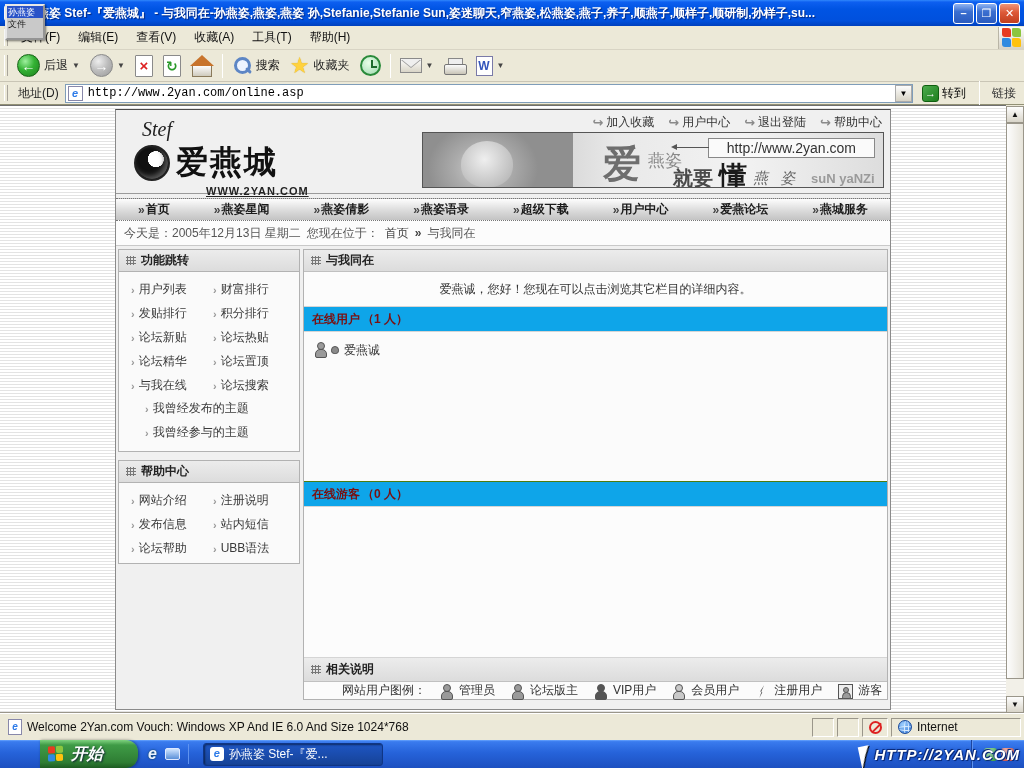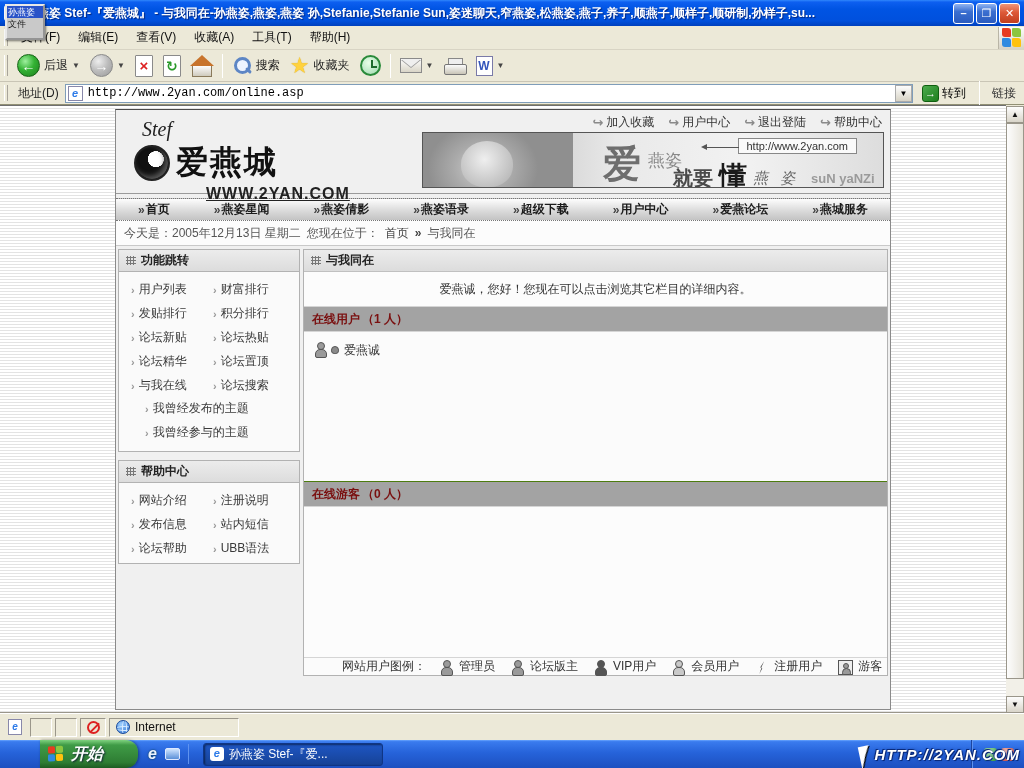--- a/index.html
+++ b/index.html
@@ -109,35 +109,35 @@
   #pageheader { height:84px; background:#f0f0f0; border-bottom:1px solid #9a9a9a; position:relative; }
   #toplinks { position:absolute; right:8px; top:4px; display:flex; gap:14px; color:#333; }
   .toplink { display:flex; align-items:center; gap:3px; }
   .curve-arrow { color:#8a8a8a; font-weight:bold; font-size:13px; }
   #logo { position:absolute; left:18px; top:8px; width:230px; }
   #logo-script { font-family:"Liberation Serif","DejaVu Serif",serif; font-style:italic; font-size:20px; color:#222; margin-left:8px; }
   #logo-row { display:flex; align-items:center; }
   #logo-circle { width:36px; height:36px; border-radius:50%; background:radial-gradient(circle at 62% 38%,#fff 0 28%,#111 29%);
     border:2px solid #222; box-shadow:inset -3px -3px 5px #555; }
   #logo-name { font-size:32px; font-weight:bold; color:#111; letter-spacing:2px; margin-left:6px; }
-  #logo-site { margin-left:72px; font-size:16px; font-weight:bold; color:#222; text-decoration:underline; letter-spacing:1px; }
+  #logo-site { margin-left:72px; font-size:11px; font-weight:bold; color:#222; text-decoration:underline; letter-spacing:1px; }
   #banner { position:absolute; right:6px; top:22px; width:462px; height:56px; border:1px solid #555;
     background:linear-gradient(90deg,#8f8f8f 0%,#c4c4c4 18%,#e9e9e9 42%,#f2f2f2 70%,#dddddd 100%); overflow:hidden; }
   #banner-face { position:absolute; left:0; top:0; width:150px; height:56px;
     background:radial-gradient(ellipse 55px 45px at 60px 35px,#cfcfcf 0%,#a9a9a9 55%,#8f8f8f 100%); }
   #banner-face::before { content:""; position:absolute; left:38px; top:8px; width:52px; height:46px;
     border-radius:50% 50% 45% 45%; background:radial-gradient(circle at 45% 40%,#efefef,#bdbdbd 75%); }
   .b-ai { position:absolute; left:180px; top:6px; font-size:38px; color:#6e6e6e; font-weight:bold; }
   .b-yanzi { position:absolute; left:225px; top:16px; font-size:17px; color:#888; }
   .b-jiuyao { position:absolute; left:250px; top:32px; font-size:20px; font-weight:bold; color:#4a4a4a; }
   .b-dong { position:absolute; left:296px; top:25px; font-size:28px; font-weight:bold; color:#1a1a1a; }
   .b-script { position:absolute; left:330px; top:36px; font-size:15px; font-style:italic; color:#666; letter-spacing:4px; }
   .b-latin { position:absolute; left:388px; top:38px; font-size:13px; font-weight:bold; color:#9a9a9a; }
-  #banner-url { position:absolute; right:26px; top:5px; background:#fafafa; border:1px solid #888;
-    padding:1px 8px; font-size:11px; color:#333; }
+  #banner-url { position:absolute; right:8px; top:5px; background:#fafafa; border:1px solid #888;
+    padding:1px 18px; font-size:14px; color:#333; }
   #banner-url::after { content:""; position:absolute; right:100%; top:8px; width:36px; height:1px; background:#555; }
   #banner-url::before { content:""; position:absolute; right:calc(100% + 32px); top:5px;
     border-right:6px solid #555; border-top:3px solid transparent; border-bottom:3px solid transparent; }
 
   
   #navbar { height:23px; margin-top:4px; background:linear-gradient(180deg,#fdfdfd 0%,#dedede 50%,#c3c3c3 100%);
     border-top:1px dotted #777; border-bottom:1px dotted #777; display:flex; align-items:center; justify-content:space-around; }
   .nav-item { font-weight:bold; color:#1a1a1a; display:flex; gap:1px; align-items:center; }
   .chev { color:#444; font-weight:bold; }
 
@@ -157,21 +157,21 @@
   .slinks { display:grid; grid-template-columns:1fr 1fr; padding:9px 4px 6px 12px; row-gap:7px; }
   .slink, .wlink { display:flex; align-items:center; gap:4px; color:#3a3a3a; }
   .bullet { color:#999; font-weight:bold; font-size:11px; }
   .wlinks { padding:0 4px 10px 26px; display:grid; row-gap:7px; }
 
   #main { flex:1; border:1px solid #b2b2b2; background:#fbfbfb; display:flex; flex-direction:column; }
   #main-title { height:22px; background:linear-gradient(180deg,#ececec,#dcdcdc); border-bottom:1px solid #c0c0c0;
     display:flex; align-items:center; gap:5px; padding-left:7px; font-weight:bold; color:#222; }
   #greeting { height:35px; background:#fcfcfc; border-bottom:1px solid #d5d5d5; display:flex;
     align-items:center; justify-content:center; color:#333; }
-  .red-head { height:25px; background:#a3a3a3; border-bottom:1px solid #d5d5d5; display:flex;
+  .red-head { height:25px; background:#0ea5e9; border-bottom:1px solid #d5d5d5; display:flex;
     align-items:center; padding-left:8px; color:#7a1010; font-weight:bold; }
   .red-head .cnt { color:#7a1010; font-weight:bold; margin-left:2px; }
   #ou-body { height:150px; border-bottom:1px solid #4d7c0f; padding:10px 0 0 10px; display:flex;
     align-items:flex-start; gap:5px; color:#333; }
   #guest-body { height:151px; border-bottom:1px solid #d5d5d5; background:#fcfcfc; }
   #rel-head { height:24px; background:linear-gradient(180deg,#ececec,#dcdcdc); border-bottom:1px solid #c0c0c0;
     display:flex; align-items:center; gap:5px; padding-left:7px; font-weight:bold; color:#222; }
   #legend-row { flex:1; display:flex; align-items:center; gap:14px; padding-left:38px; color:#333; background:#fbfbfb; }
   .legend-item { display:flex; align-items:flex-end; gap:5px; }
 
@@ -568,20 +568,24 @@
         <div id="ou-body" data-name="online-users-list">
           <span class="uicon" data-name="admin-icon"></span>
           <span class="chick" data-name="chick-icon"></span>
           <span data-name="online-user-name">爱燕诚</span>
         </div>
         <div class="red-head" data-name="online-guests-header">
           <span data-name="online-guests-label">在线游客</span>
           <span class="cnt" data-name="online-guests-count">（0 人）</span>
         </div>
         <div id="guest-body" data-name="online-guests-list"></div>
+        <div id="rel-head" data-name="related-section-header">
+          <span class="grid-icon" data-name="section-grid-icon"></span>
+          <span data-name="related-section-title">相关说明</span>
+        </div>
         <div id="legend-row" data-name="user-legend-row">
           <span data-name="legend-label">网站用户图例：</span>
           <div style="display:flex;gap:16px" data-name="legend-items">
 
               <div class="legend-item" data-name="legend-item">
                 <span class="uicon" data-name="admin-icon"></span>
                 <span data-name="legend-item-label">管理员</span>
               </div>
 
               <div class="legend-item" data-name="legend-item">
@@ -616,20 +620,21 @@
 </div>
 
 <div id="scrollbar" data-name="vertical-scrollbar">
   <div class="sbtn" id="sb-up" data-name="scroll-up-button">▲</div>
   <div id="sb-thumb" data-name="scrollbar-thumb"></div>
   <div class="sbtn" id="sb-down" data-name="scroll-down-button">▼</div>
 </div>
 
 <div id="statusbar" data-name="status-bar">
   <div id="status-icon" data-name="status-page-icon">e</div>
+  <div id="status-text" data-name="status-text">Welcome 2Yan.com  Vouch: Windows XP And IE 6.0 And Size 1024*768</div>
   <div class="spanel w1" data-name="status-panel"></div>
   <div class="spanel w2" data-name="status-panel"></div>
   <div class="spanel blocked" data-name="privacy-blocked-panel">
     <div class="no-icon" data-name="blocked-icon"></div>
   </div>
   <div class="spanel zone" data-name="security-zone-panel">
     <div class="globe" data-name="internet-globe-icon"></div>
     <span data-name="zone-label">Internet</span>
   </div>
 </div>

